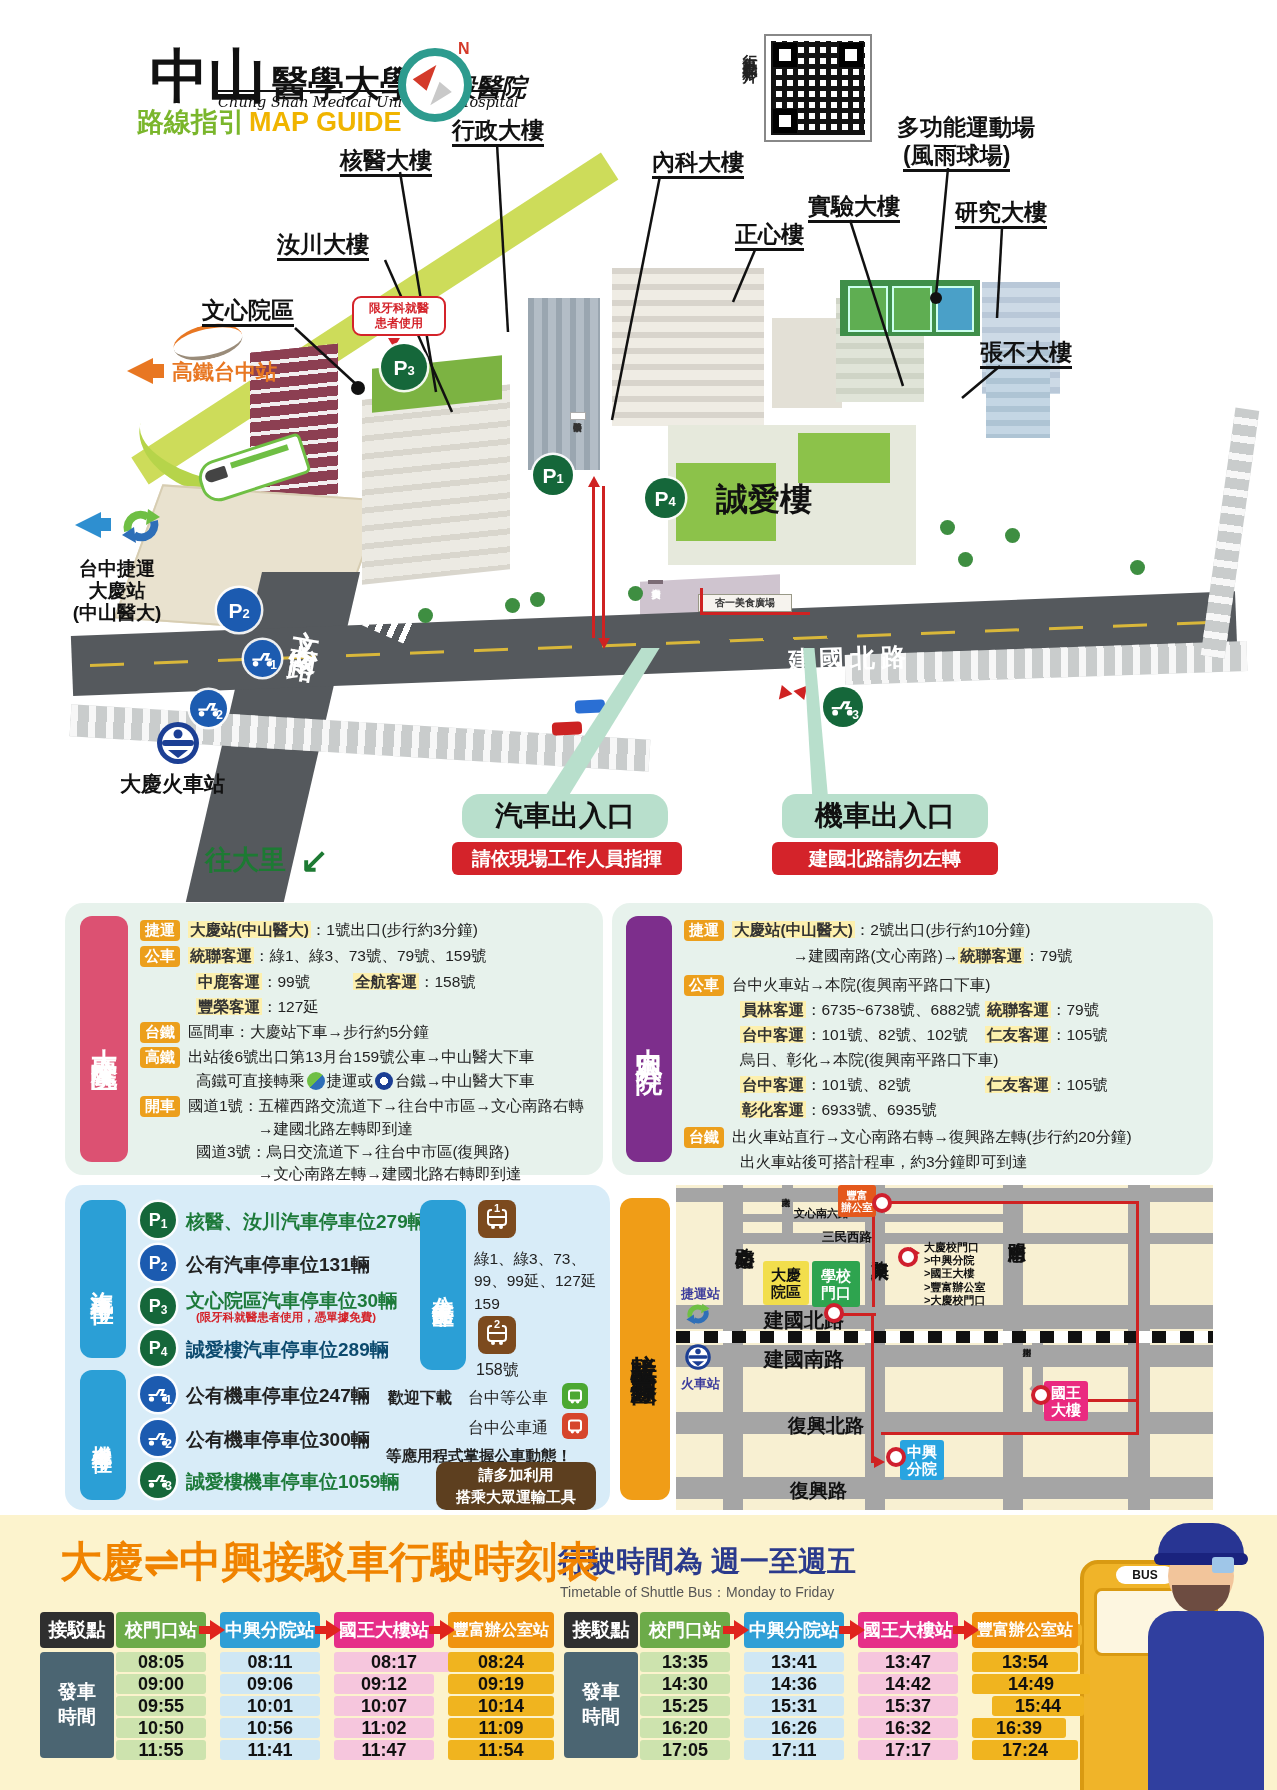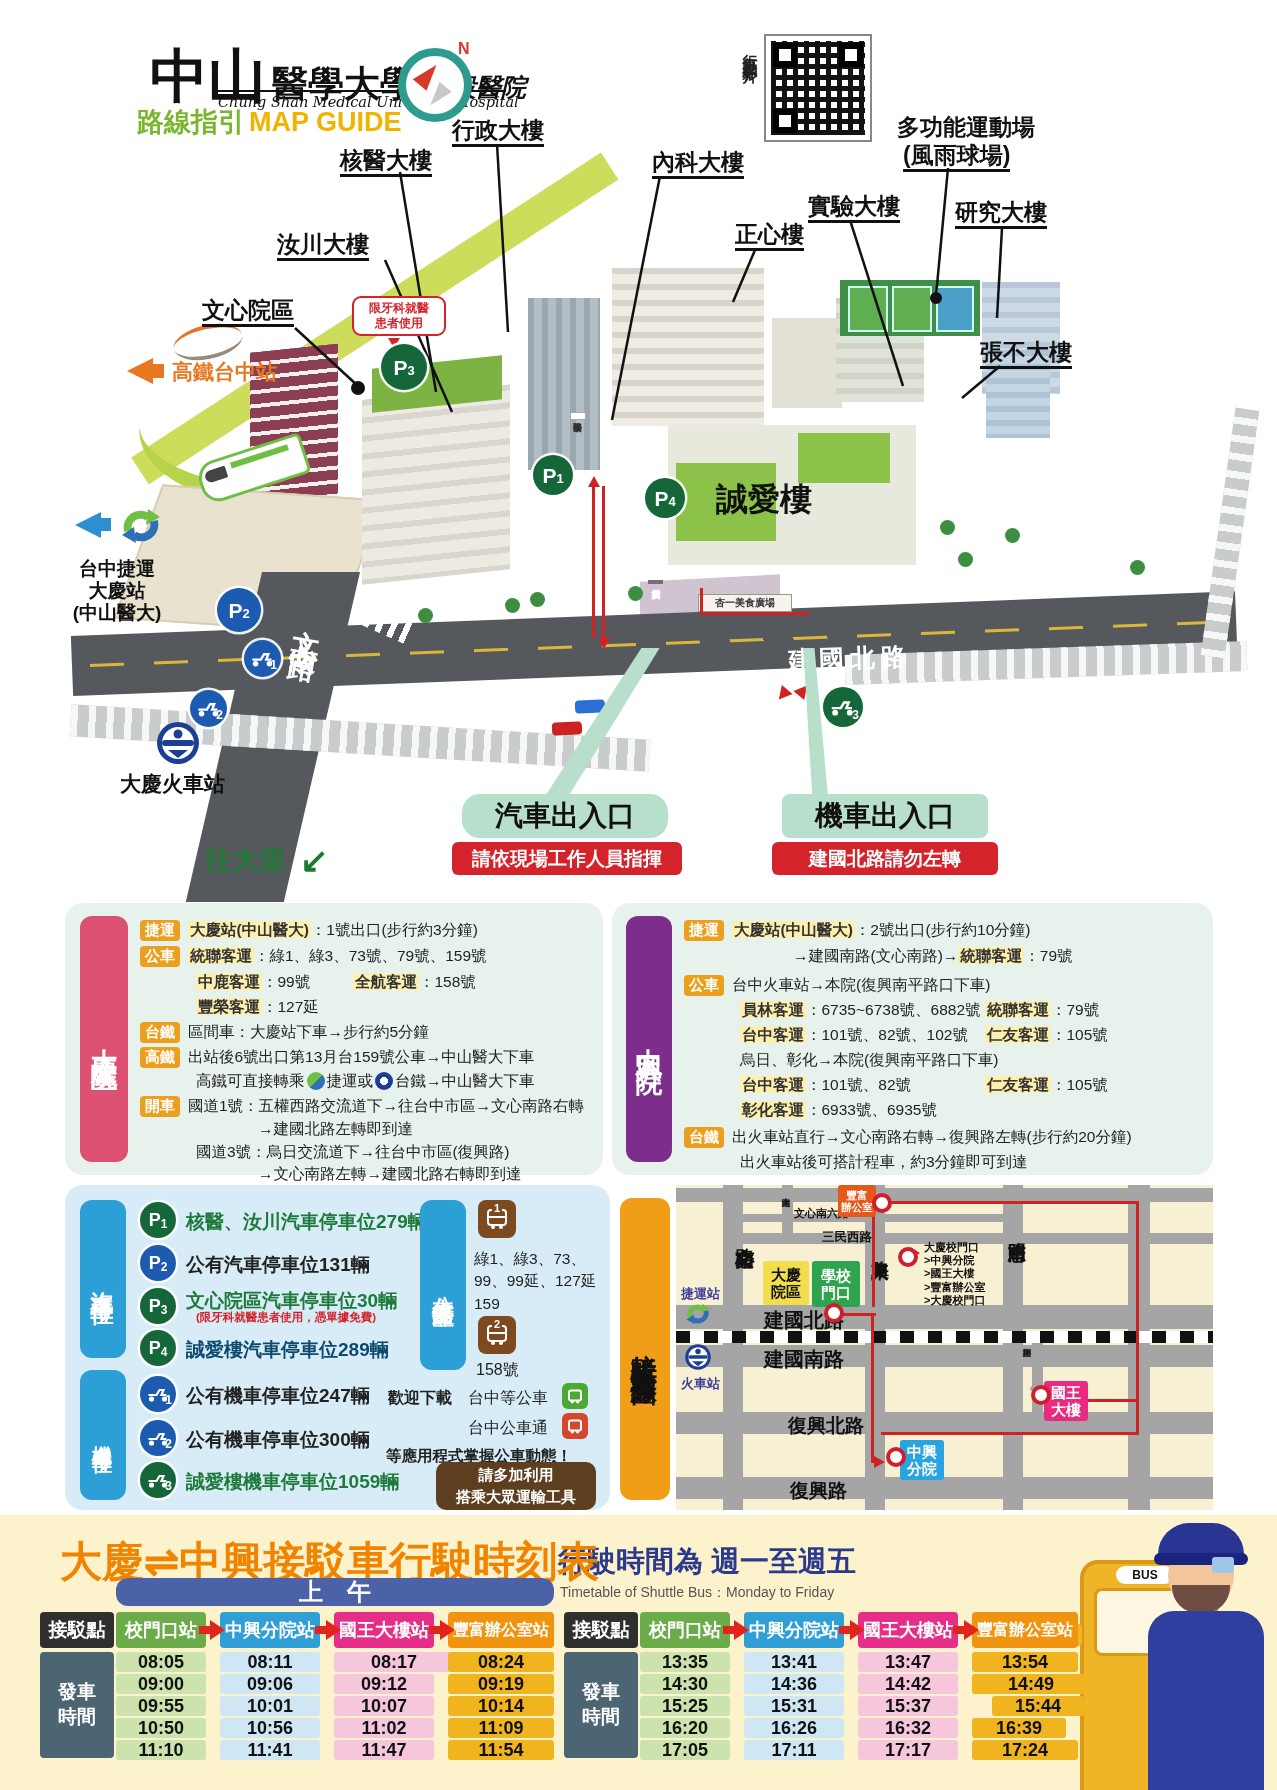--- a/index.html
+++ b/index.html
@@ -254,21 +254,21 @@
     <div class="abs b" style="left:120px;top:670px;font-size:21px;color:#111;z-index:6">大慶火車站</div>
 
     <div class="abs vt b" style="left:290px;top:508px;font-size:28px;color:#fff;letter-spacing:8px;transform:rotate(10deg);z-index:4">文心南路</div>
     <div class="abs b" style="left:788px;top:542px;font-size:25px;color:#fff;letter-spacing:6px;transform:rotate(-2deg);z-index:4">建國北路</div>
 
     <div class="abs" style="left:540px;top:548px;width:130px;height:148px;background:#b8dfcc;clip-path:polygon(78% 0,92% 0,22% 100%,4% 100%);z-index:8"></div>
     <div class="abs" style="left:782px;top:548px;width:56px;height:148px;background:#b8dfcc;clip-path:polygon(38% 0,58% 0,82% 100%,54% 100%);z-index:8"></div>
 
     <div class="abs b" style="left:462px;top:694px;width:206px;height:44px;background:#b8dfcc;border-radius:18px;display:flex;align-items:center;justify-content:center;font-size:28px;color:#111;z-index:9">汽車出入口</div>
     <div class="abs b" style="left:452px;top:742px;width:230px;height:33px;background:#d4232a;border-radius:6px;display:flex;align-items:center;justify-content:center;font-size:19px;color:#fff;z-index:9">請依現場工作人員指揮</div>
-    <div class="abs b" style="left:782px;top:694px;width:206px;height:44px;background:#b8dfcc;border-radius:8px;display:flex;align-items:center;justify-content:center;font-size:28px;color:#111;z-index:9">機車出入口</div>
+    <div class="abs b" style="left:782px;top:694px;width:206px;height:44px;background:#b8dfcc;border-radius:14px;display:flex;align-items:center;justify-content:center;font-size:28px;color:#111;z-index:9">機車出入口</div>
     <div class="abs b" style="left:772px;top:742px;width:226px;height:33px;background:#d4232a;border-radius:6px;display:flex;align-items:center;justify-content:center;font-size:19px;color:#fff;z-index:9">建國北路請勿左轉</div>
 
     <div class="abs b" style="left:205px;top:742px;font-size:27px;color:#1d7a33;z-index:6">往大里</div>
     <div class="abs b" style="left:300px;top:740px;font-size:34px;color:#1d7a33;z-index:6">↙</div>
   </div>
 
   <div class="abs" style="left:65px;top:903px;width:538px;height:272px;background:#e7f2ec;border-radius:18px;z-index:2"></div>
   <div class="vbar vt" style="left:80px;top:916px;width:48px;height:246px;background:#dc5172;font-size:27px;letter-spacing:6px">大慶院區</div>
   <div class="tl" style="left:140px;top:920px"><span class="tag">捷運</span><span class="hl">大慶站(中山醫大)</span><span>：1號出口(步行約3分鐘)</span></div>
   <div class="tl" style="left:140px;top:946px"><span class="tag">公車</span><span class="hl">統聯客運</span><span>：綠1、綠3、73號、79號、159號</span></div>
@@ -496,21 +496,20 @@
       <div class="abs" style="left:-14px;top:60px;width:12px;height:22px;background:#f0b429;border-radius:4px"></div>
     </div>
     <div class="abs" style="left:108px;top:28px;width:66px;height:66px;border-radius:50%;background:#f2c59b"></div>
     <div class="abs" style="left:98px;top:8px;width:86px;height:36px;background:#283593;border-radius:40px 40px 6px 6px"></div>
     <div class="abs" style="left:94px;top:38px;width:94px;height:12px;background:#1a237e;border-radius:6px"></div>
     <div class="abs" style="left:152px;top:42px;width:22px;height:16px;background:#9fc6e8;border-radius:3px"></div>
     <div class="abs" style="left:112px;top:70px;width:58px;height:28px;background:#6d4c41;border-radius:0 0 26px 26px"></div>
     <div class="abs" style="left:88px;top:96px;width:116px;height:179px;background:#303f9f;border-radius:26px 26px 0 0"></div>
   </div>
 
-  <div class="th" style="left:116px;top:1578px;width:438px;height:28px;background:#4b61a8;font-size:24px;border-radius:12px">上　午</div>
   <div class="th" style="left:40px;top:1612px;width:74px;height:36px;background:#2f2f2f;font-size:19px">接駁點</div>
   <div class="th" style="left:116px;top:1612px;width:90px;height:36px;background:#6cab49;font-size:18px">校門口站</div>
   <div class="th" style="left:220px;top:1612px;width:100px;height:36px;background:#2f9fd6;font-size:18px">中興分院站</div>
   <div class="th" style="left:334px;top:1612px;width:100px;height:36px;background:#e62e88;font-size:18px">國王大樓站</div>
   <div class="th" style="left:448px;top:1612px;width:106px;height:36px;background:#f0930f;font-size:16px">豐富辦公室站</div>
   <div class="tarrow" style="left:198px;top:1620px">
       <div class="bar"></div>
       <div class="tip"></div>
     </div>
   <div class="tarrow" style="left:314px;top:1620px">
@@ -533,21 +532,21 @@
   <div class="tc cp" style="left:334px;top:1674px;width:100px;height:20px">09:12</div>
   <div class="tc co" style="left:448px;top:1674px;width:106px;height:20px">09:19</div>
   <div class="tc cg" style="left:116px;top:1696px;width:90px;height:20px">09:55</div>
   <div class="tc cb" style="left:220px;top:1696px;width:100px;height:20px">10:01</div>
   <div class="tc cp" style="left:334px;top:1696px;width:100px;height:20px">10:07</div>
   <div class="tc co" style="left:448px;top:1696px;width:106px;height:20px">10:14</div>
   <div class="tc cg" style="left:116px;top:1718px;width:90px;height:20px">10:50</div>
   <div class="tc cb" style="left:220px;top:1718px;width:100px;height:20px">10:56</div>
   <div class="tc cp" style="left:334px;top:1718px;width:100px;height:20px">11:02</div>
   <div class="tc co" style="left:448px;top:1718px;width:106px;height:20px">11:09</div>
-  <div class="tc cg" style="left:116px;top:1740px;width:90px;height:20px">11:10</div>
+  <div class="tc cg" style="left:116px;top:1740px;width:90px;height:20px">11:55</div>
   <div class="tc cb" style="left:220px;top:1740px;width:100px;height:20px">11:41</div>
   <div class="tc cp" style="left:334px;top:1740px;width:100px;height:20px">11:47</div>
   <div class="tc co" style="left:448px;top:1740px;width:106px;height:20px">11:54</div>
 
   <div class="th" style="left:564px;top:1612px;width:74px;height:36px;background:#2f2f2f;font-size:19px">接駁點</div>
   <div class="th" style="left:640px;top:1612px;width:90px;height:36px;background:#6cab49;font-size:18px">校門口站</div>
   <div class="th" style="left:744px;top:1612px;width:100px;height:36px;background:#2f9fd6;font-size:18px">中興分院站</div>
   <div class="th" style="left:858px;top:1612px;width:100px;height:36px;background:#e62e88;font-size:18px">國王大樓站</div>
   <div class="th" style="left:972px;top:1612px;width:106px;height:36px;background:#f0930f;font-size:16px">豐富辦公室站</div>
   <div class="tarrow" style="left:722px;top:1620px">

